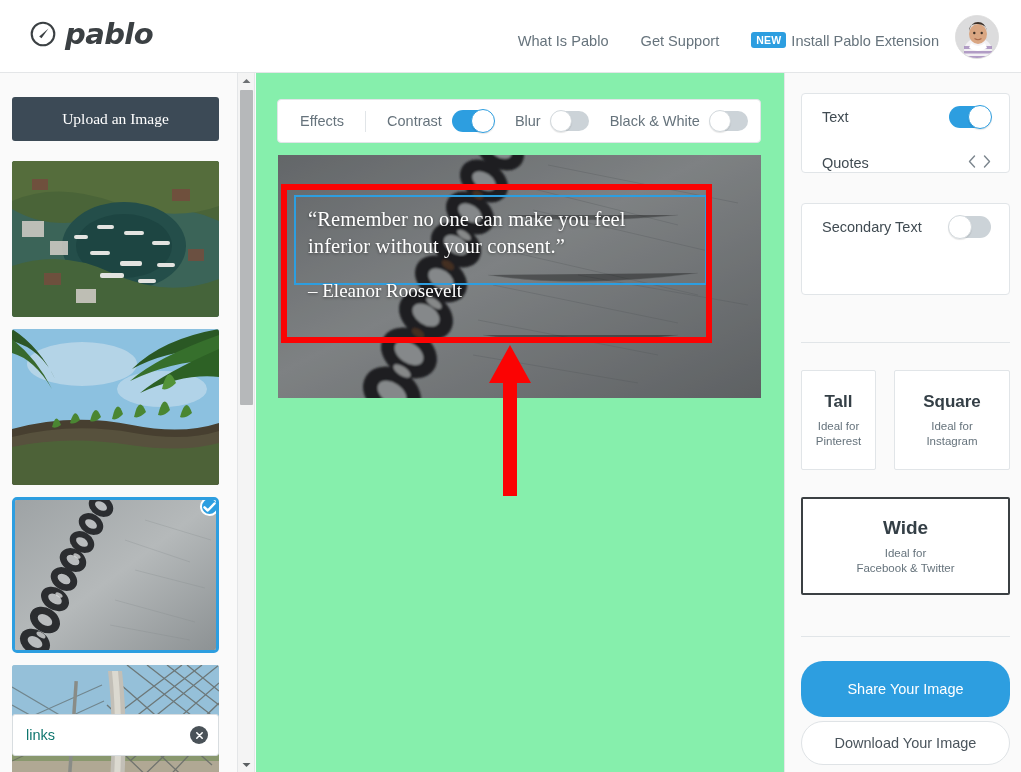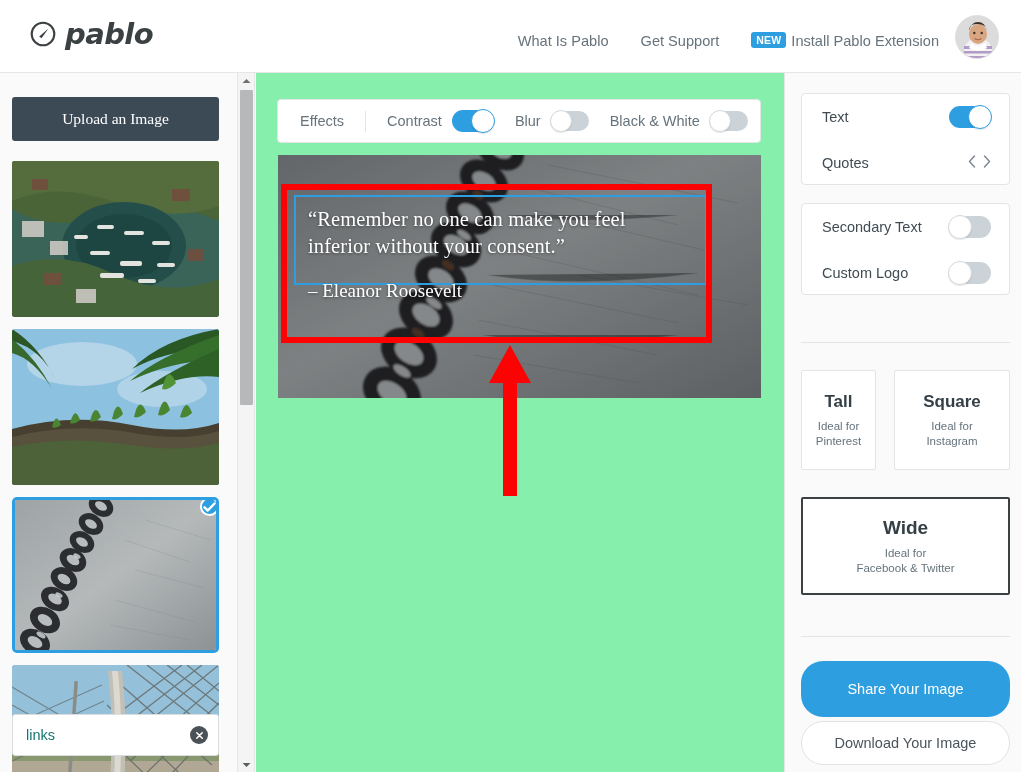--- a/index.html
+++ b/index.html
@@ -274,21 +274,21 @@
     background: #fafafa;
     border-left: 1px solid #e4e6e8;
   }
   .card {
     position: absolute; left: 16px;
     width: 209px;
     background: #ffffff;
     border: 1px solid #e1e5e8;
     border-radius: 4px;
   }
-  .card.text-card { top: 20px; height: 92px; }
+  .card.text-card { top: 20px; height: 80px; }
   .card.opts-card { top: 130px; height: 92px; }
   .row {
     display: flex; align-items: center; justify-content: space-between;
     padding: 0 18px 0 20px;
     height: 46px;
   }
   .row .label { font-size: 14.5px; color: #404b52; }
   .arrows {
     display: flex; align-items: center; gap: 7px;
     cursor: pointer;
@@ -683,26 +683,20 @@
       </div>
     </div>
 
     <div class="card opts-card">
       <div class="row">
         <span class="label">Secondary Text</span>
         <span class="toggle big">
             <span class="knob"></span>
           </span>
       </div>
-      <div class="row">
-        <span class="label">Custom Logo</span>
-        <span class="toggle big">
-            <span class="knob"></span>
-          </span>
-      </div>
     </div>
 
     <div class="divider d1"></div>
 
     <div class="size-opt size-tall">
       <div class="st">Tall</div>
       <div class="ss">Ideal for</div>
       <div class="ss">Pinterest</div>
     </div>
 

